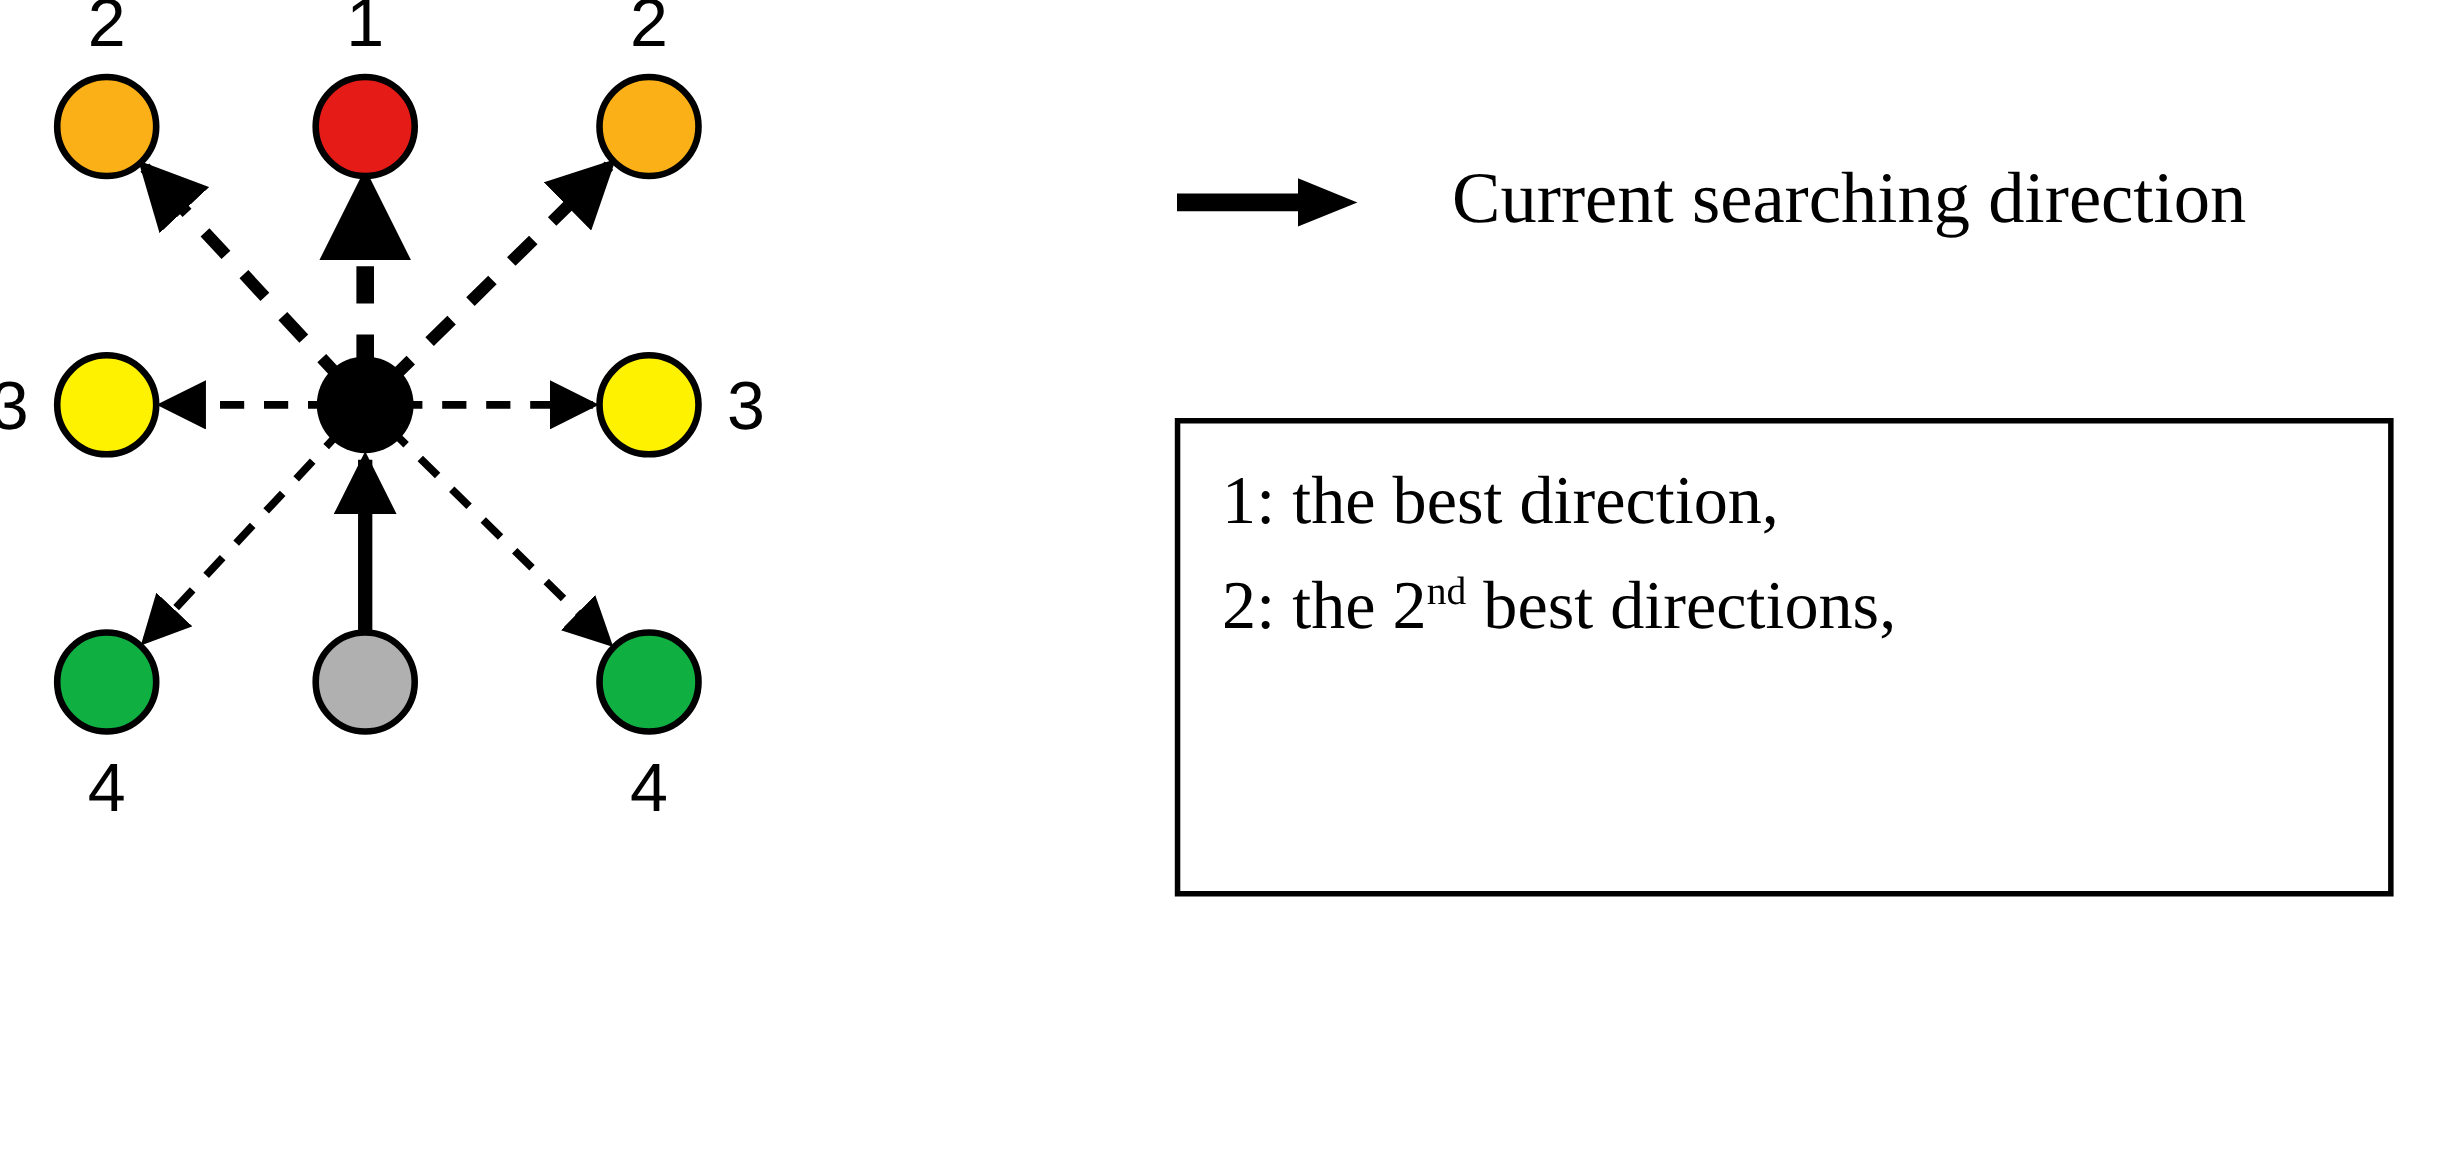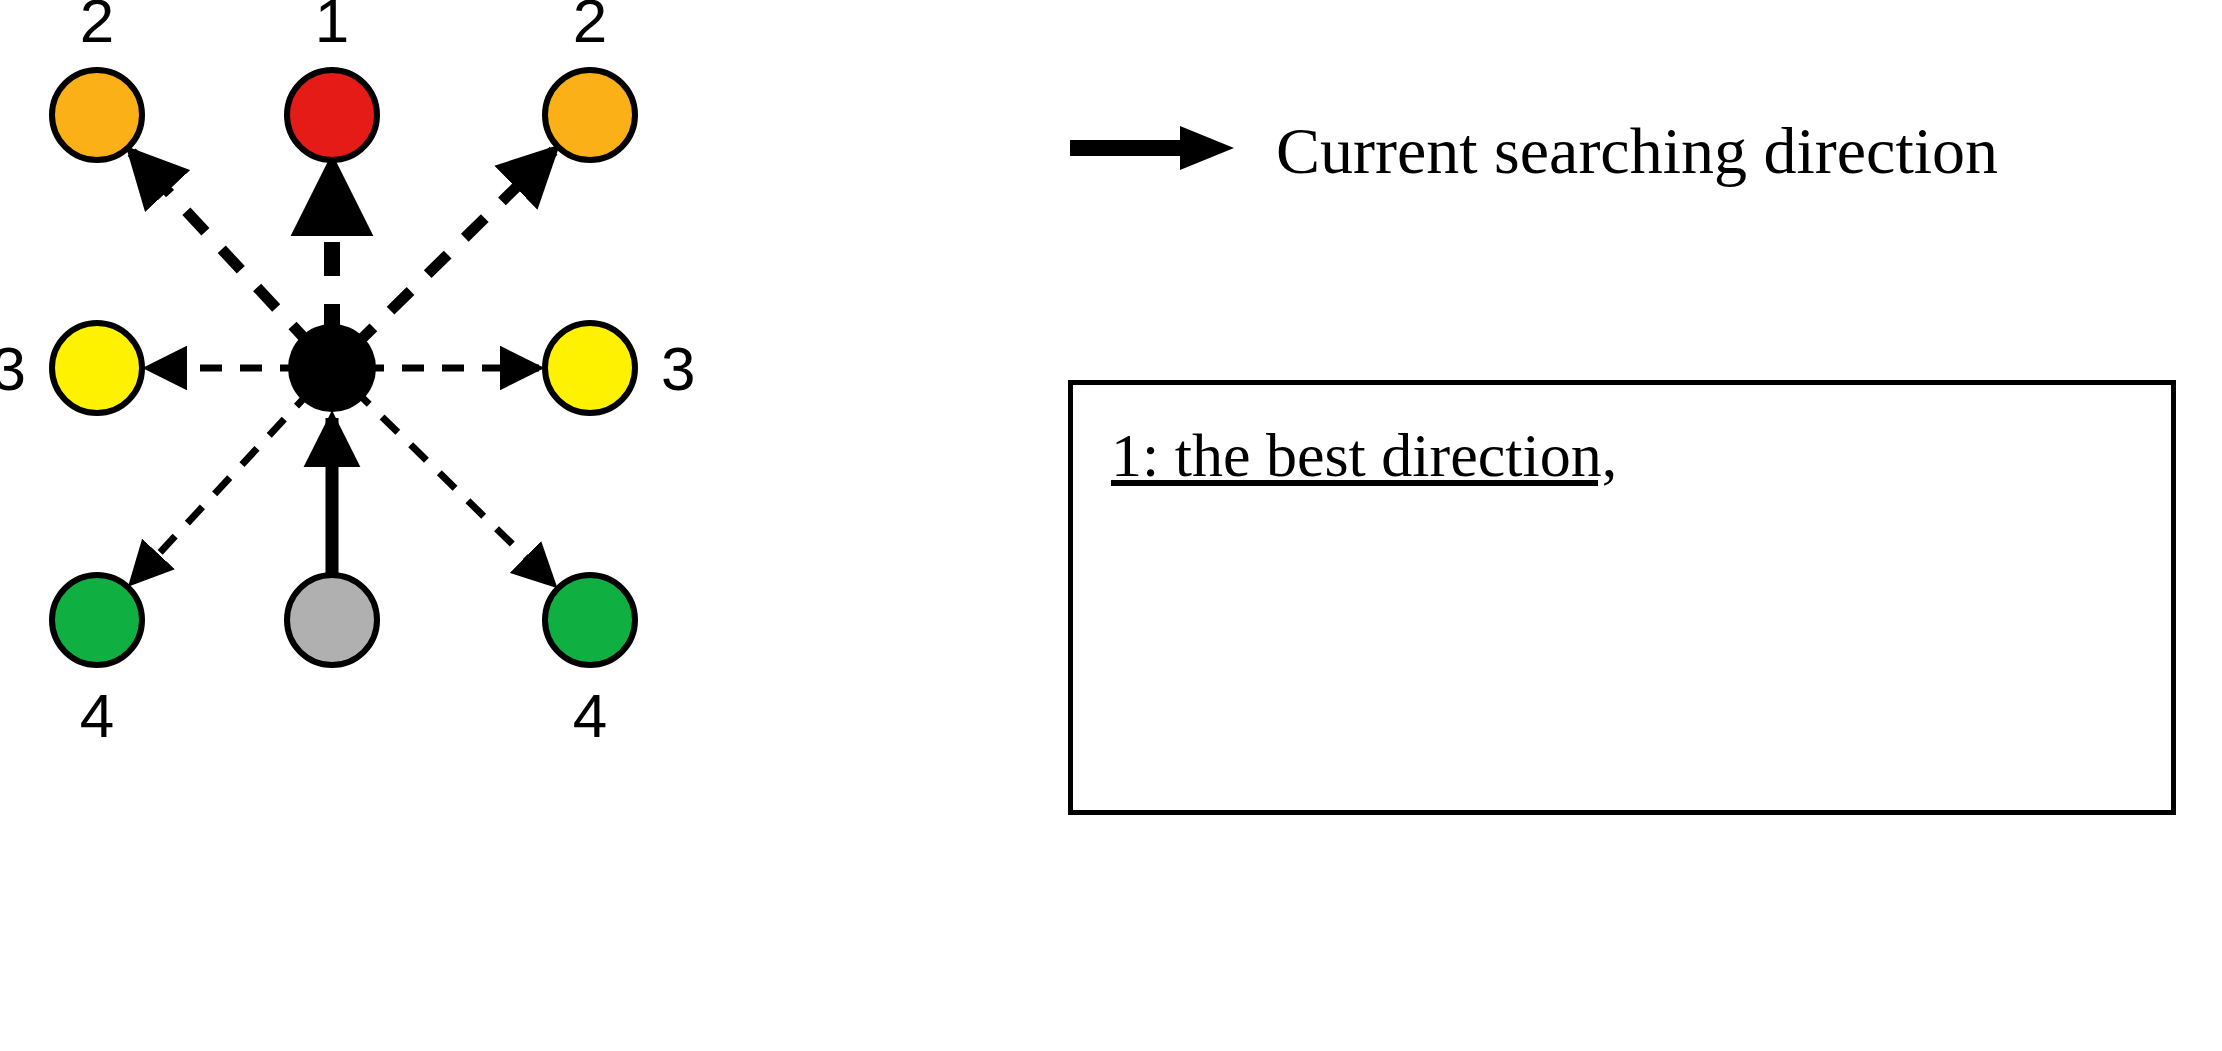--- a/index.html
+++ b/index.html
@@ -33,21 +33,22 @@
     fill: #000000;
     font-weight: 400;
   }
   .legend-block {
     position: absolute;
     left: 1068px;
     top: 118px;
     width: 1120px;
     height: 96px;
     display: flex;
-    align-items: flex-start;
+    align-items: flex-end;
+    gap: 44px;
   }
   .legend-arrow {
     width: 176px;
     height: 60px;
     flex: none;
   }
   .legend-text {
     font-family: "Liberation Serif", serif;
     font-size: 66px;
     color: #000000;
@@ -63,21 +64,20 @@
     height: 435px;
     border: 5px solid #000000;
     box-sizing: border-box;
     background: #ffffff;
   }
   .ranking-list {
     position: absolute;
     left: 38px;
     top: 22px;
     right: 10px;
-    text-decoration: underline;
   }
   .ranking-line {
     font-family: "Liberation Serif", serif;
     font-size: 62px;
     color: #000000;
     line-height: 96px;
     white-space: nowrap;
   }
   .ranking-line sup {
     font-size: 0.58em;
@@ -142,16 +142,17 @@
     <svg class="legend-arrow" viewBox="0 0 176 60" xmlns="http://www.w3.org/2000/svg">
       <path d="M2,30 L122,30" stroke="#000000" stroke-width="16" fill="none"></path>
       <path d="M112,8 L166,30 L112,52 Z" fill="#000000"></path>
     </svg>
     <div class="legend-text">Current searching direction</div>
   </div>
 
   <div class="ranking-box">
     <div class="ranking-list" id="ranking-list">
         <div class="ranking-line"><span>1: the best direction,</span></div>
+        <div class="ranking-line"><span>2: the 2</span><sup>nd</sup><span> best directions,</span></div>
       </div>
   </div>
 
 </div>
 
 </body></html>

